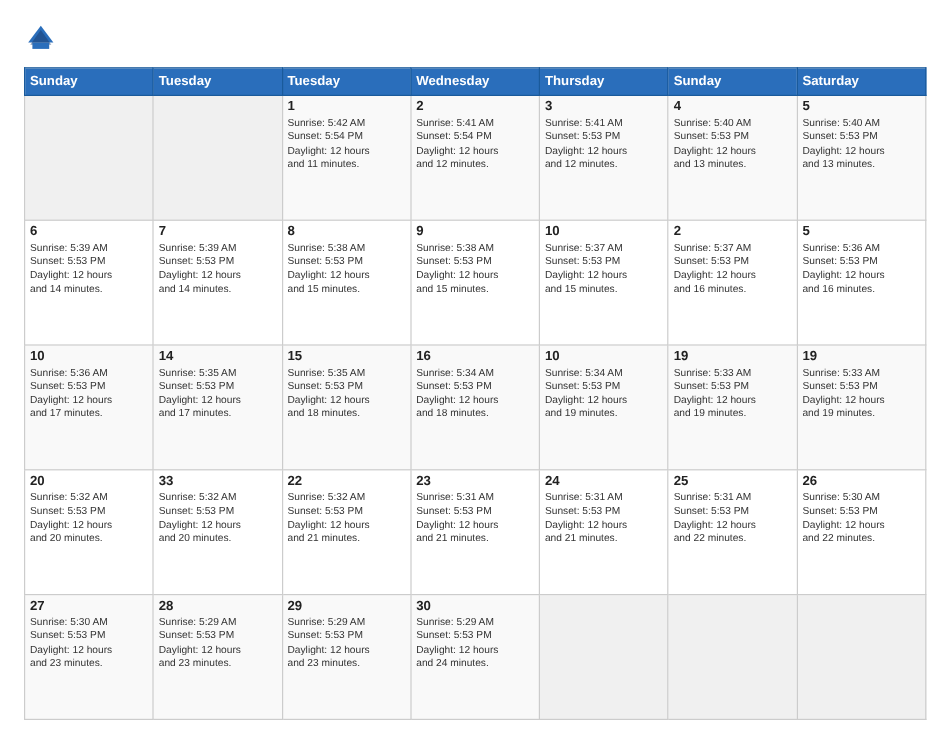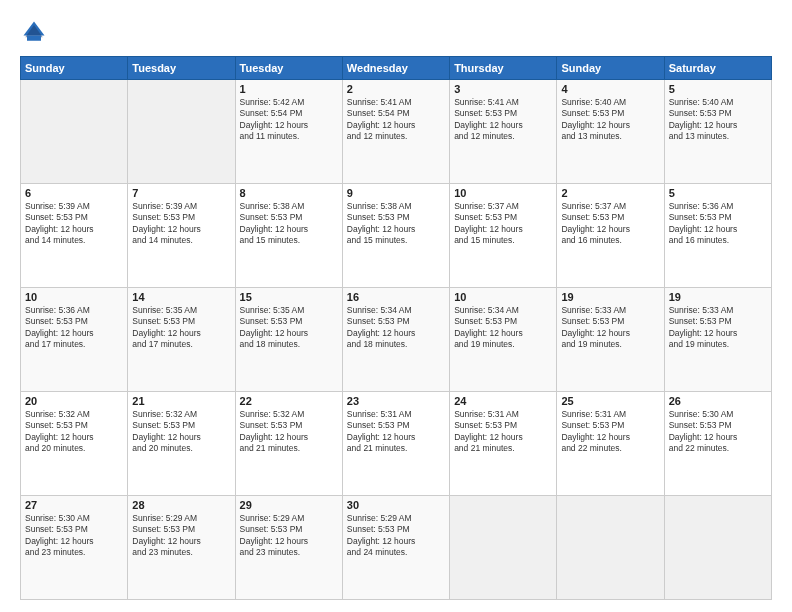--- a/index.html
+++ b/index.html
@@ -276,21 +276,21 @@
         </tr>
         <tr>
           <td>
             <span class="day-num">20</span>
             <div class="cell-info" style="white-space: pre-line;">Sunrise: 5:32 AM
 Sunset: 5:53 PM
 Daylight: 12 hours
 and 20 minutes.</div>
           </td>
           <td>
-            <span class="day-num">21</span>
+            <span class="day-num">33</span>
             <div class="cell-info" style="white-space: pre-line;">Sunrise: 5:32 AM
 Sunset: 5:53 PM
 Daylight: 12 hours
 and 20 minutes.</div>
           </td>
           <td>
             <span class="day-num">22</span>
             <div class="cell-info" style="white-space: pre-line;">Sunrise: 5:32 AM
 Sunset: 5:53 PM
 Daylight: 12 hours

